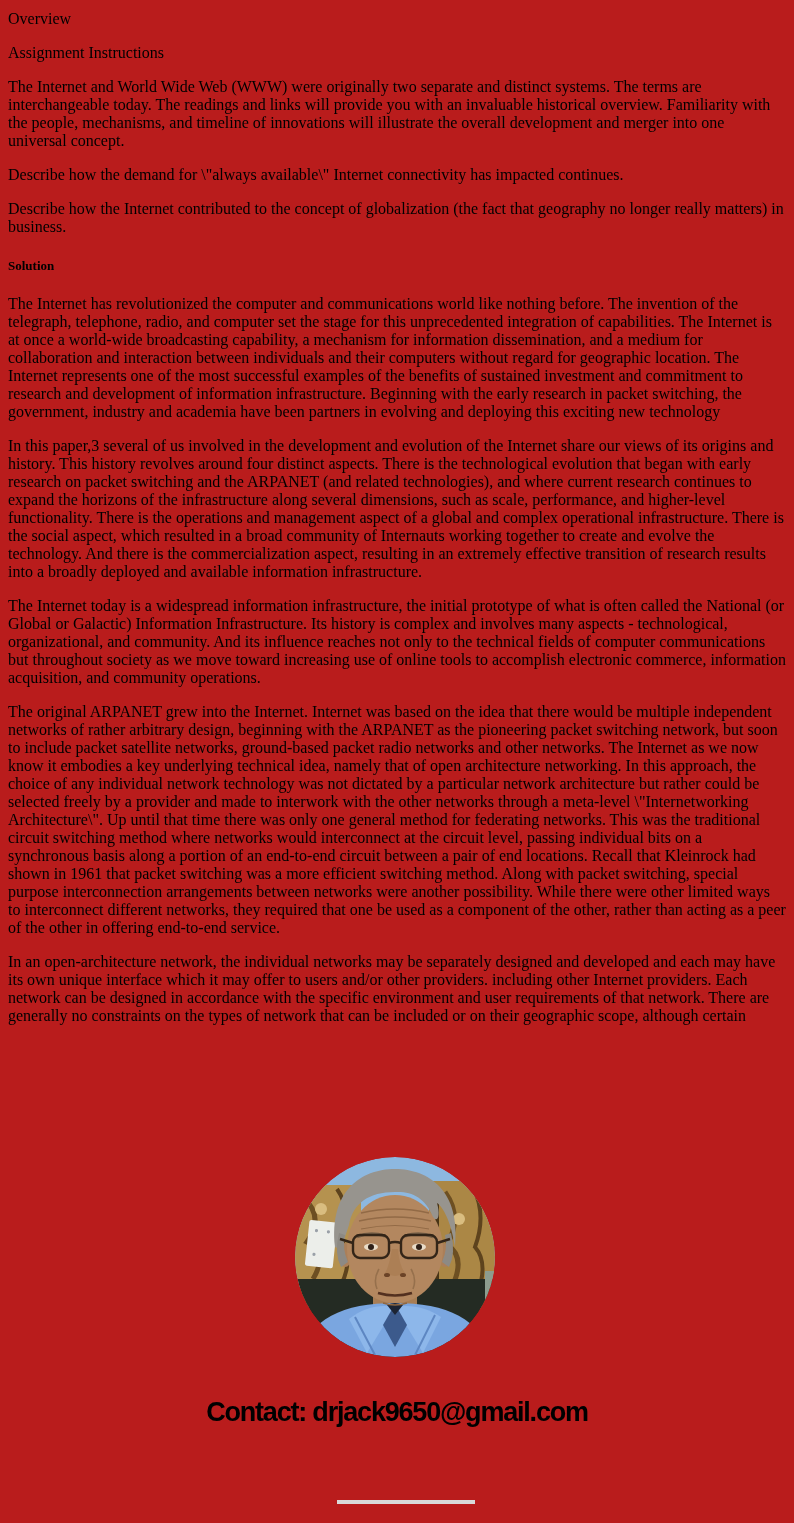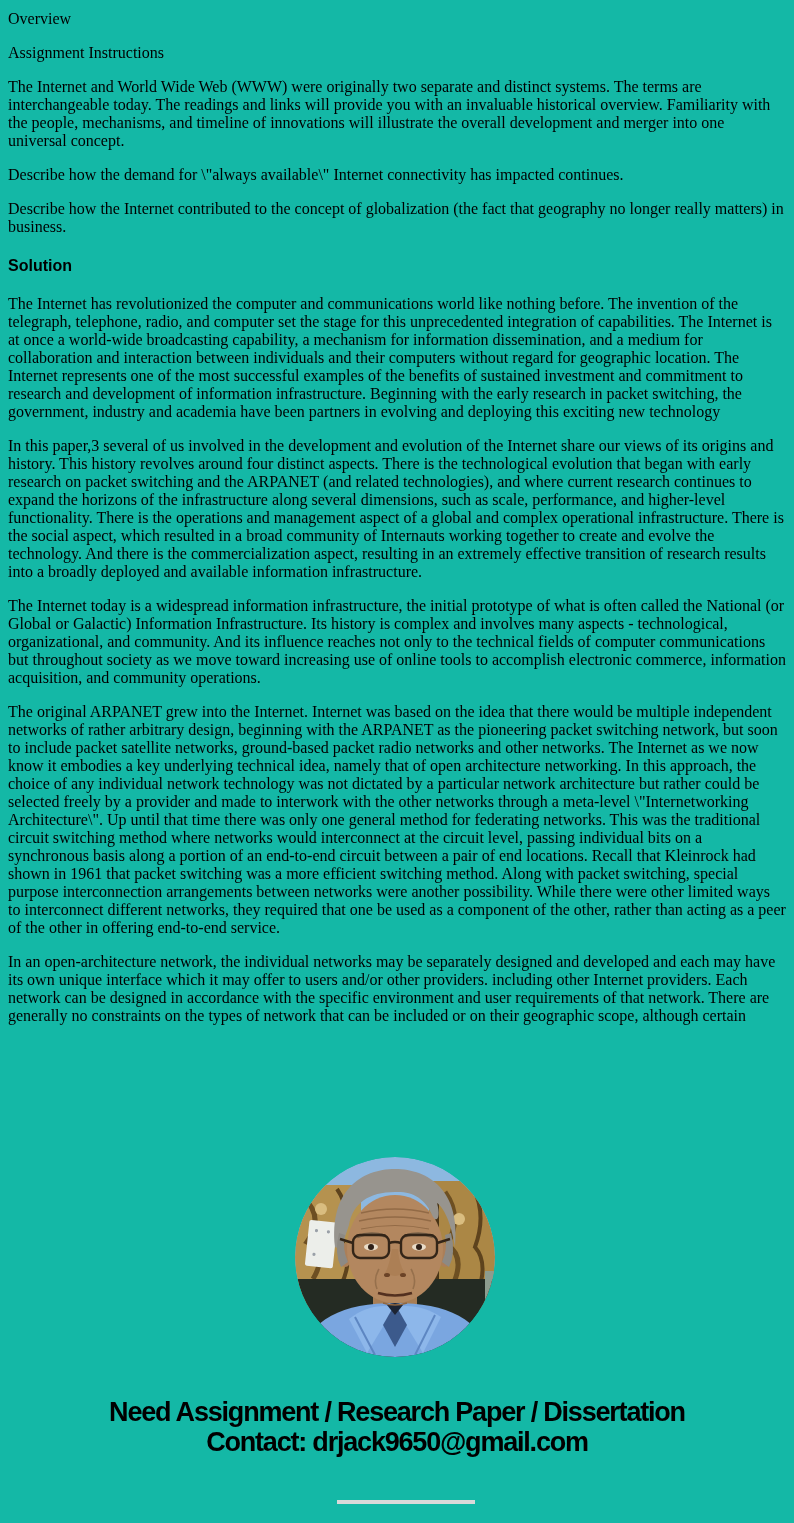--- a/index.html
+++ b/index.html
@@ -1,39 +1,39 @@
 <!DOCTYPE html>
 <html><head>
 <meta charset="utf-8">
 <style>
   html,body{margin:0;padding:0;background:#ffffff;}
   .page{
     position:relative;
     width:794px;
     height:1523px;
-    background:#14b8a6;
+    background:#b91c1c;
     overflow:hidden;
   }
   
   .doc{
     position:absolute;
     left:8px; top:8px;
     width:778px;
     height:1117px;
     overflow:hidden;
     font-family:"Liberation Serif","DejaVu Serif",serif;
     font-size:16px;
     line-height:18px;
     color:#000000;
   }
   .doc p{margin:16px 0;}
   .doc p.first{margin-top:2px;}
   .solution-heading{
-    font-family:Liberation Sans, sans-serif;
-    font-size:16px;
+    font-family:Liberation Serif, serif;
+    font-size:13px;
     line-height:22px;
     font-weight:bold;
     margin:18.7px 0;
     color:#000000;
   }
   .avatar{
     position:absolute;
     left:295px; top:1157px;
     width:200px; height:200px;
     border-radius:50%;
@@ -155,18 +155,17 @@
         <path d="M84,112 Q78,122 82,132" stroke="#96704c" stroke-width="1.6" fill="none"></path>
         <path d="M116,112 Q122,122 118,132" stroke="#96704c" stroke-width="1.6" fill="none"></path>
 
         <path d="M83,136 Q100,141 117,136" stroke="#53301f" stroke-width="2.6" fill="none"></path>
         <path d="M88,146 Q100,150 112,146" stroke="#8f6742" stroke-width="1.6" fill="none"></path>
       </g>
     </svg>
   </div>
 
   <div class="footer">
-    <div>Need Assignment / Research Paper / Dissertation</div>
     <div>Contact: drjack9650@gmail.com</div>
     <div class="faded-bar"></div>
   </div>
 
 </div>
 
 </body></html>

